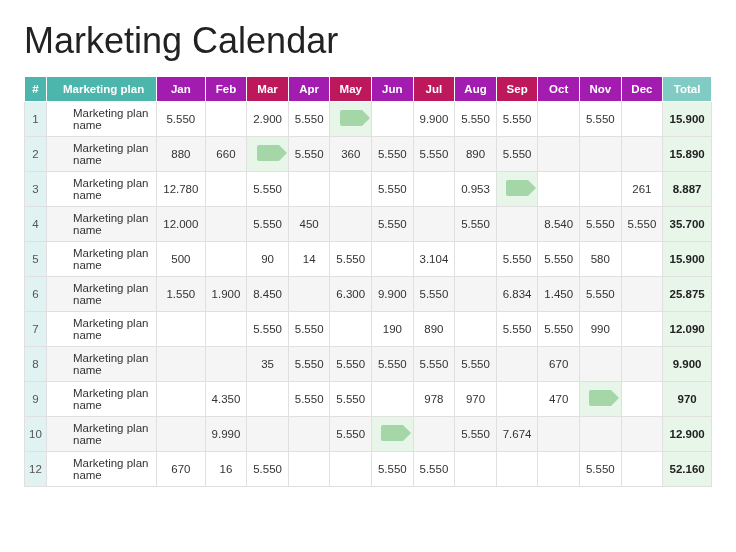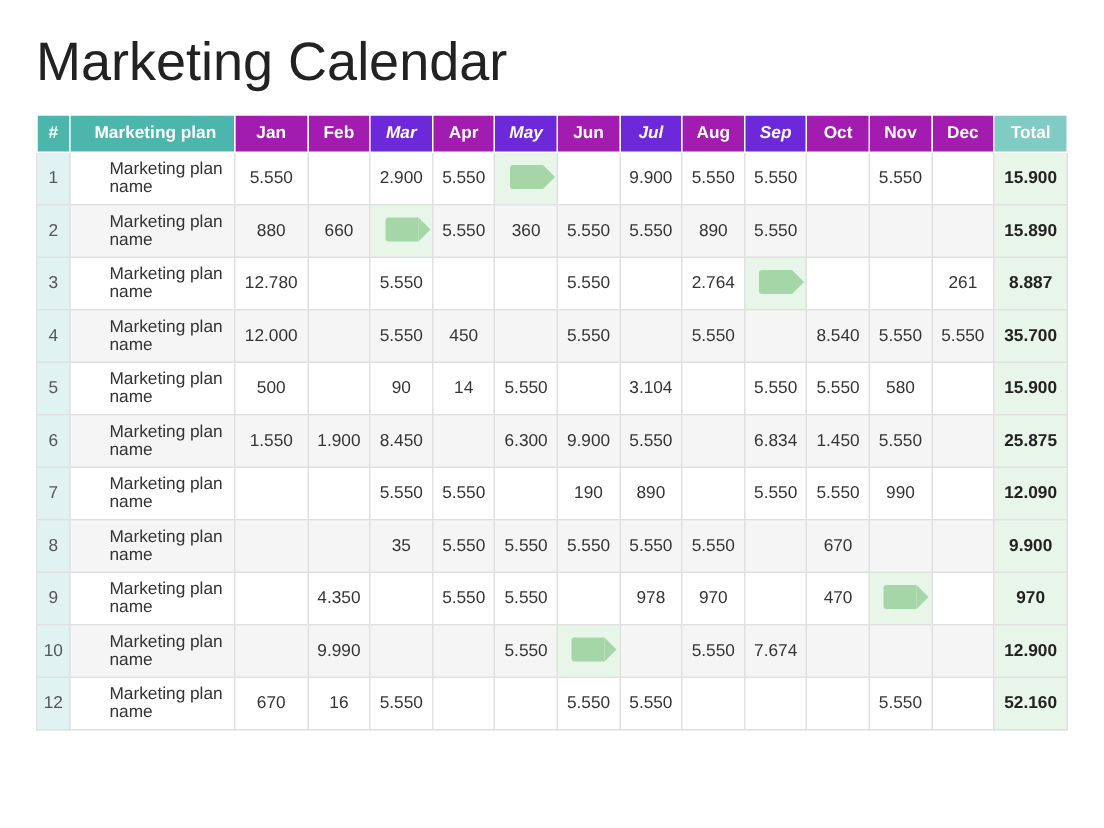--- a/index.html
+++ b/index.html
@@ -38,22 +38,21 @@
       text-align: left;
       padding-left: 16px;
       width: 110px;
     }
     thead tr th:last-child {
       background: #80cbc4;
       font-weight: 700;
     }
     
     thead tr th.month-green {
-      background: #6d28d9;
-      font-style: italic;
+      background: #be185d;
     }
     tbody tr {
       background: #fff;
     }
     tbody tr:nth-child(even) {
       background: #f5f5f5;
     }
     tbody tr td {
       border: 1px solid #e0e0e0;
       padding: 5px 4px;
@@ -158,21 +157,21 @@
       <tr>
         <td>3</td>
         <td>Marketing plan name</td>
         <td>12.780</td>
         <td></td>
         <td>5.550</td>
         <td></td>
         <td></td>
         <td>5.550</td>
         <td></td>
-        <td>2.764</td>
+        <td>0.953</td>
         <td style="background: rgb(232, 245, 233);"><span class="empty-arrow"></span></td>
         <td></td>
         <td></td>
         <td>261</td>
         <td>8.887</td>
       </tr>
       <tr>
         <td>4</td>
         <td>Marketing plan name</td>
         <td>12.000</td>

